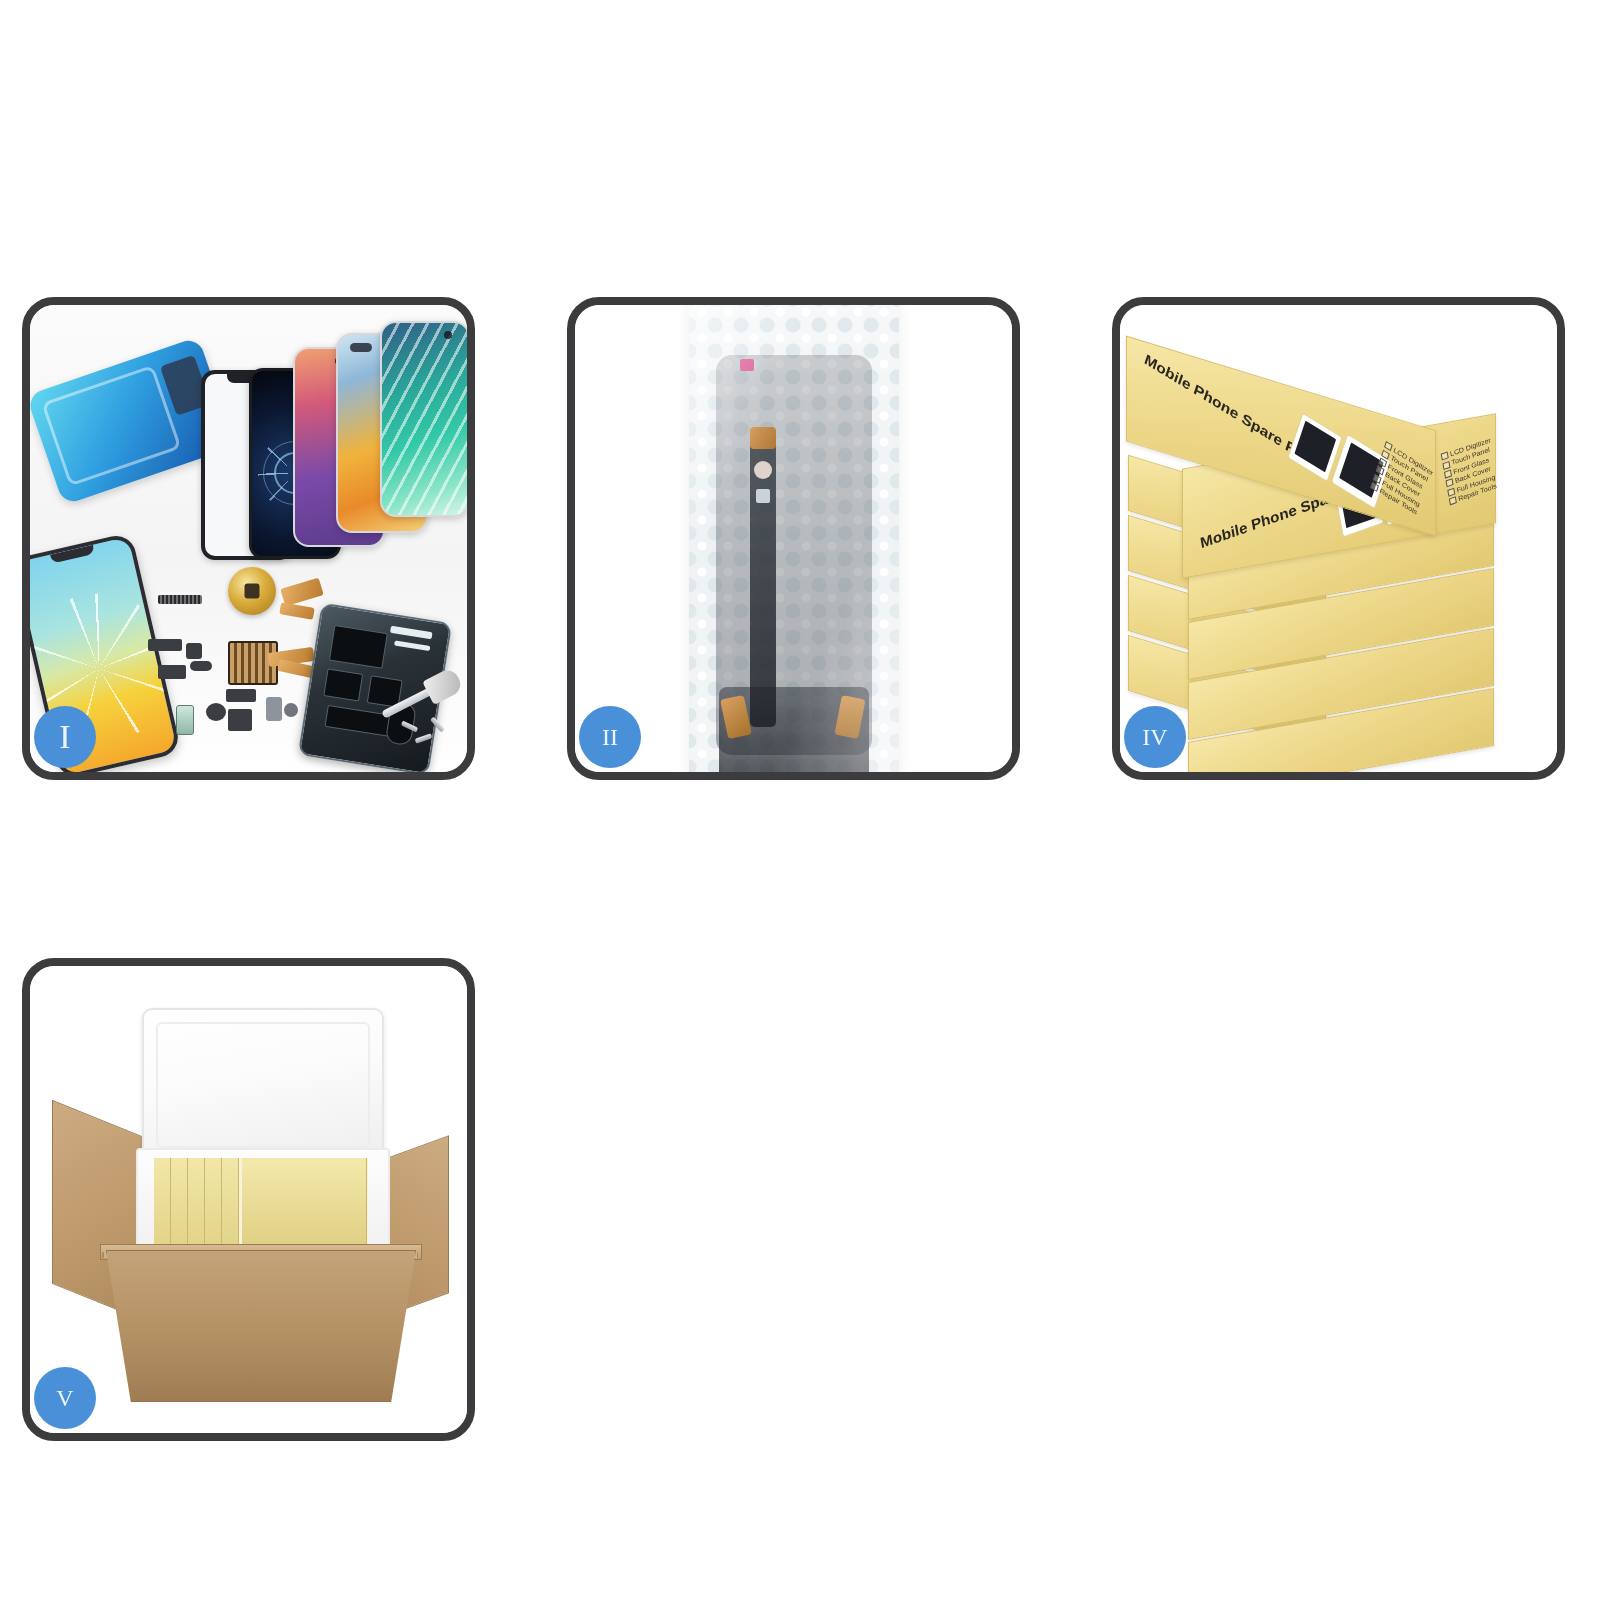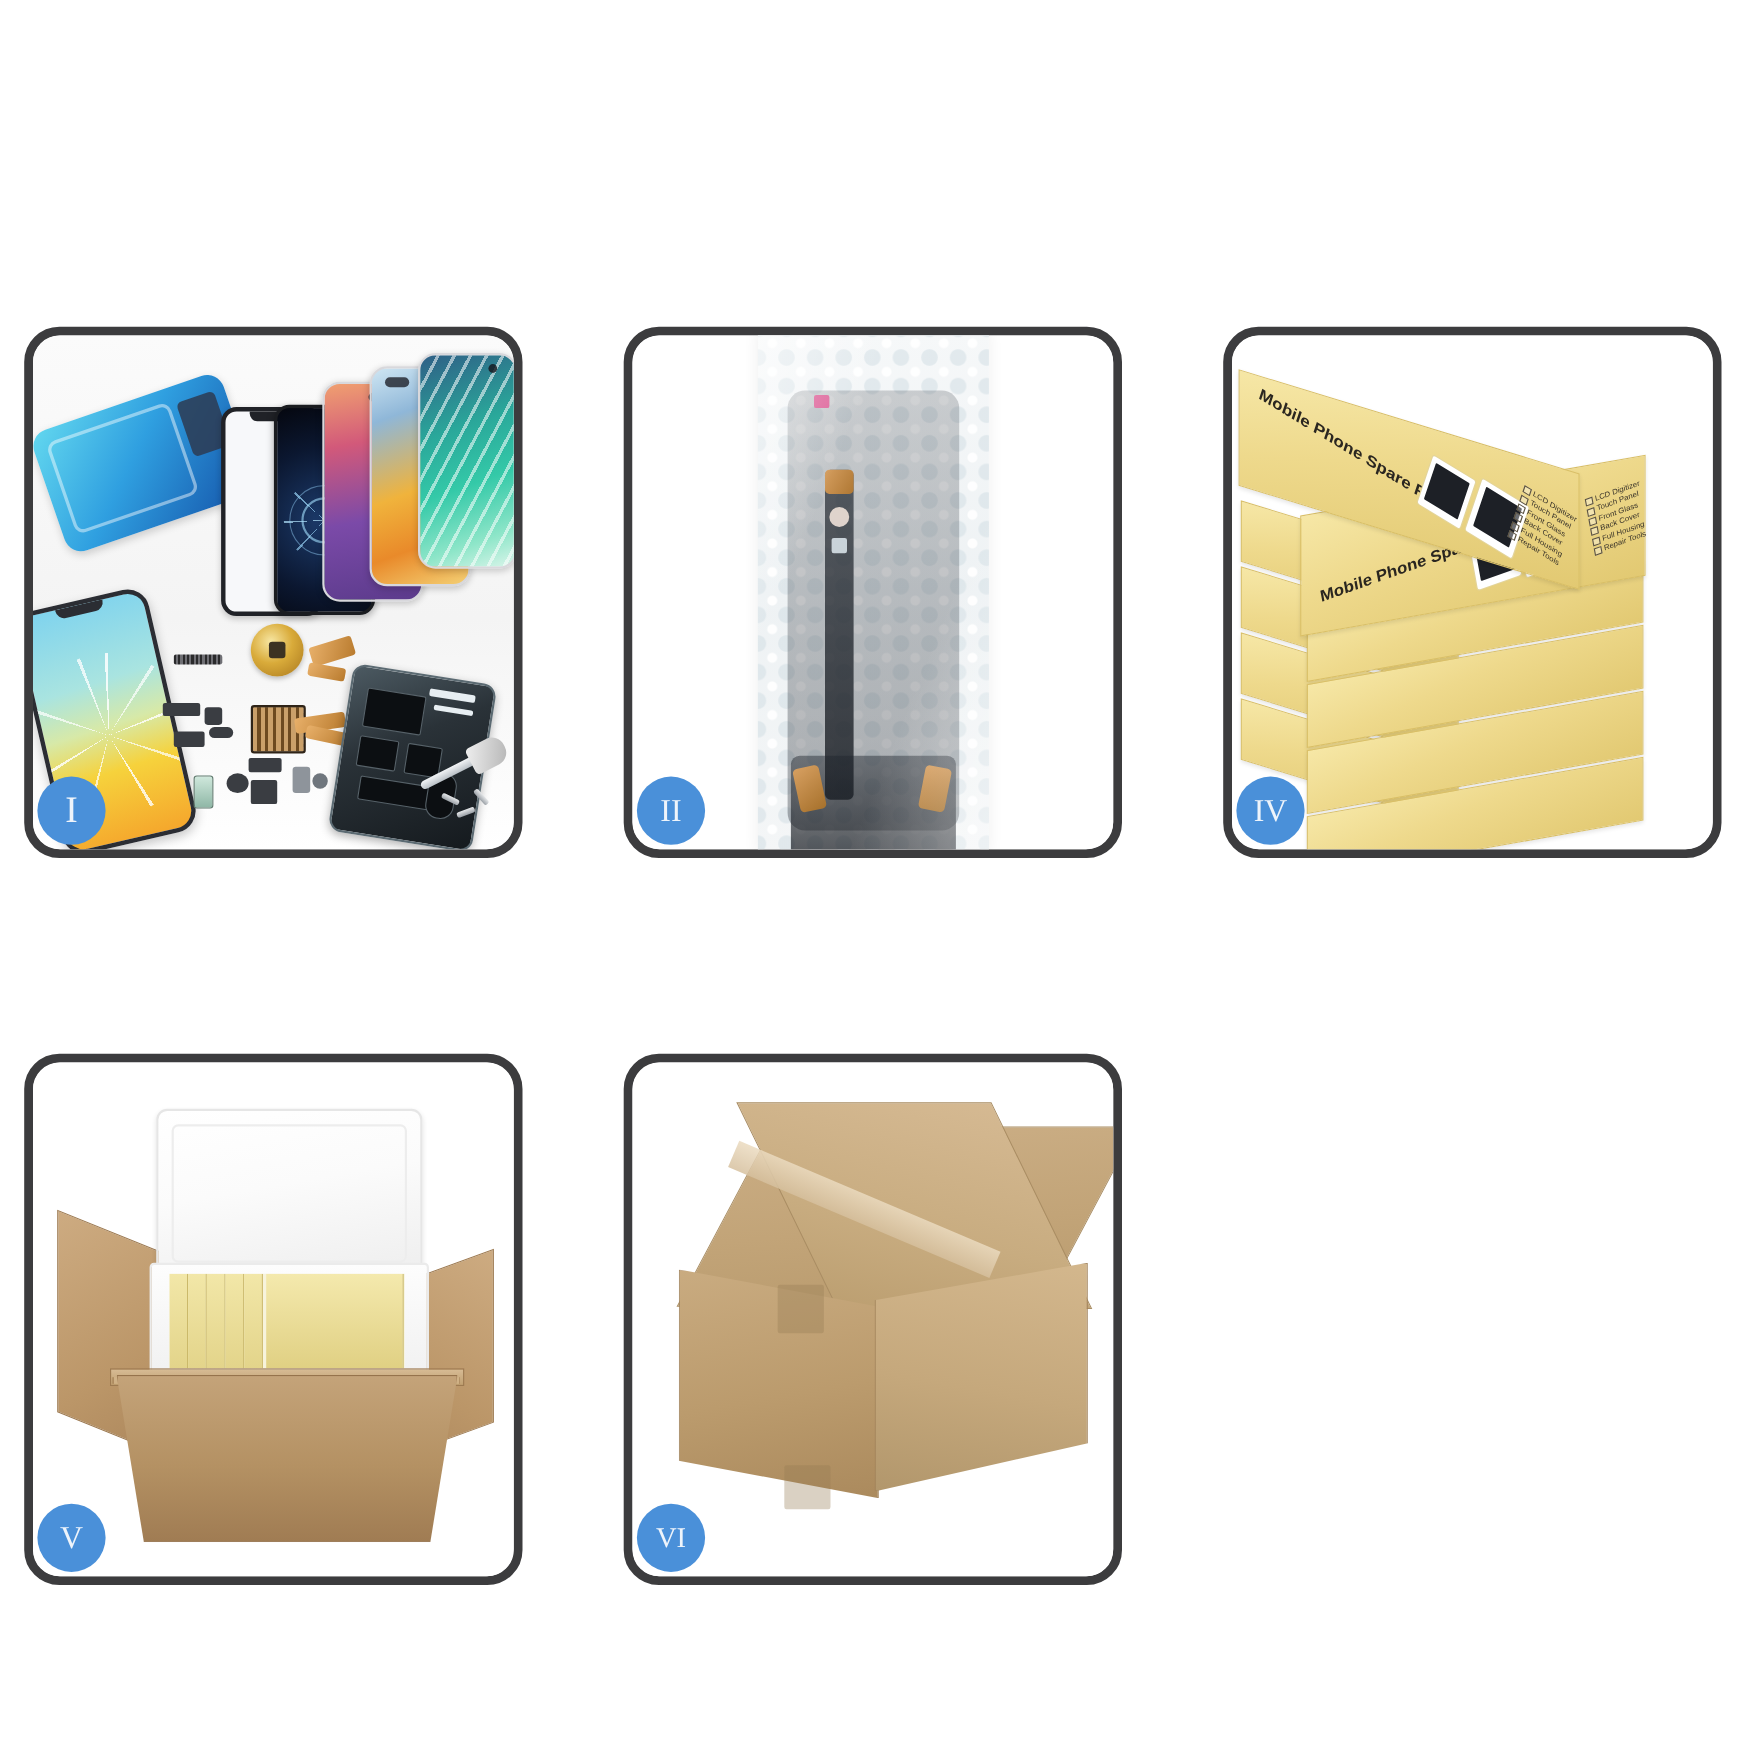--- a/index.html
+++ b/index.html
@@ -72,21 +72,21 @@
     background:#4a90d9;
     color:#eef4fb;
     font-family:"Liberation Serif",serif;
     font-size:34px;
     line-height:62px;
     text-align:center;
     letter-spacing:0px;
     z-index:8;
     user-select:none;
   }
-  .badge.wide{font-size:29px;}
+  .badge.wide{font-size:24px;}
   .badge.xwide{font-size:26px;}
 
   
   .p1{background:linear-gradient(180deg,#fbfbfb 0%,#f4f4f4 55%,#ffffff 100%);}
   .scr-blue{
     position:absolute;left:10px;top:58px;width:182px;height:116px;
     background:linear-gradient(135deg,#63d8ef 0%,#2f9fe0 45%,#1452a8 100%);
     border-radius:16px;transform:rotate(-19deg);
     box-shadow:0 3px 8px rgba(0,0,0,.18);
   }
@@ -690,28 +690,15 @@
           <div class="bar" style="left:68px;width:16px;"></div>
           <div class="bar" style="left:88px;width:124px;background:linear-gradient(180deg,#f4e9ad,#e0d083);"></div>
         </div>
         <div class="c5-rim"></div>
         <div class="c5-corr"></div>
         <div class="c5-front"></div>
       </div>
       <div class="badge wide">V</div>
     </div>
 
-    <div class="card">
-      <div class="card-inner p6">
-        <div class="c6-shadow"></div>
-        <div class="c6-top"></div>
-        <div class="c6-top2"></div>
-        <div class="c6-tape"></div>
-        <div class="c6-frontL"></div>
-        <div class="c6-frontR"></div>
-        <div class="c6-tab1"></div>
-        <div class="c6-tab2"></div>
-      </div>
-      <div class="badge xwide">VI</div>
-    </div>
 
   </div>
 </div>
 
 </body></html>

